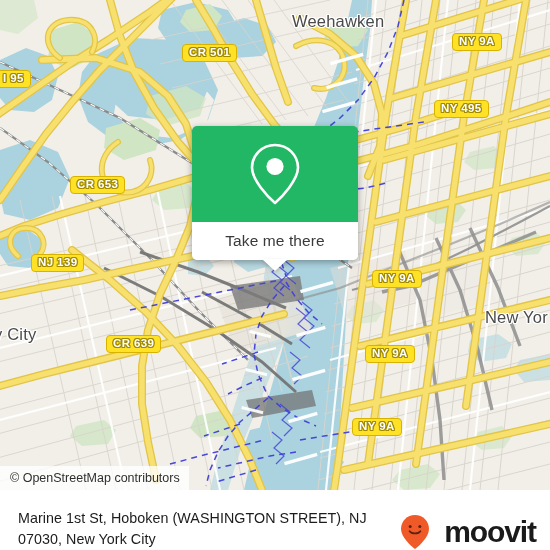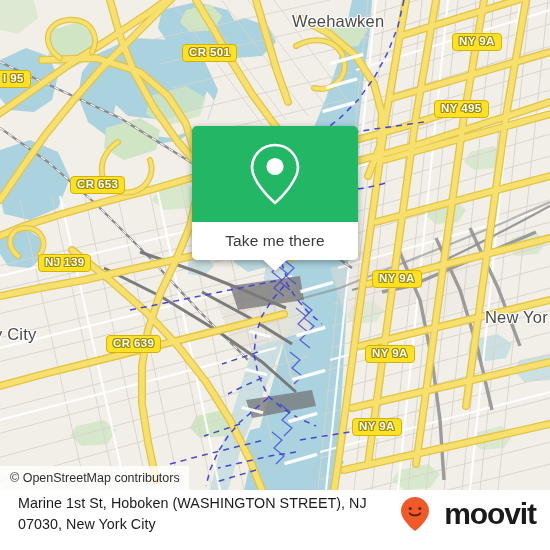--- a/index.html
+++ b/index.html
@@ -105,22 +105,22 @@
     z-index: 30;
     white-space: nowrap;
   }
 
   
   #footer {
     position: absolute;
     left: 0; top: 490px;
     width: 550px; height: 60px;
     background: #ffffff;
-    display: flex; align-items: center;
-    padding: 0 14px 12px 18px;
+    display: flex; align-items: flex-end;
+    padding: 0 14px 0 18px;
   }
   #footer-text {
     flex: 1;
     font-size: 14.3px;
     line-height: 21px;
     color: #1c1c1c;
     letter-spacing: .05px;
     padding-right: 6px;
   }
   #moovit-logo {
@@ -462,21 +462,21 @@
       </g>
     </svg>
 
     <div class="place-label place-city" style="left:292px; top:12px;">Weehawken</div>
     <div class="place-label place-city" style="left:-6px; top:325px;">y City</div>
     <div class="place-label place-city" style="left:485px; top:308px;">New Yor</div>
 
     <div class="shield" style="left:-4px; top:70px;">I 95</div>
     <div class="shield" style="left:182px; top:44px;text-align:right;">CR 501</div>
     <div class="shield" style="left:70px;  top:176px;">CR 653</div>
-    <div class="shield" style="left:38px;  top:254px;">NJ 139</div>
+    <div class="shield" style="left:31px;  top:254px;">NJ 139</div>
     <div class="shield" style="left:106px; top:335px;">CR 639</div>
     <div class="shield" style="left:452px; top:33px;">NY 9A</div>
     <div class="shield" style="left:434px; top:100px;">NY 495</div>
     <div class="shield" style="left:372px; top:270px;">NY 9A</div>
     <div class="shield" style="left:365px; top:345px;">NY 9A</div>
     <div class="shield" style="left:352px; top:418px;">NY 9A</div>
 
     <div id="attribution">
       <span>© OpenStreetMap contributors</span>
     </div>

